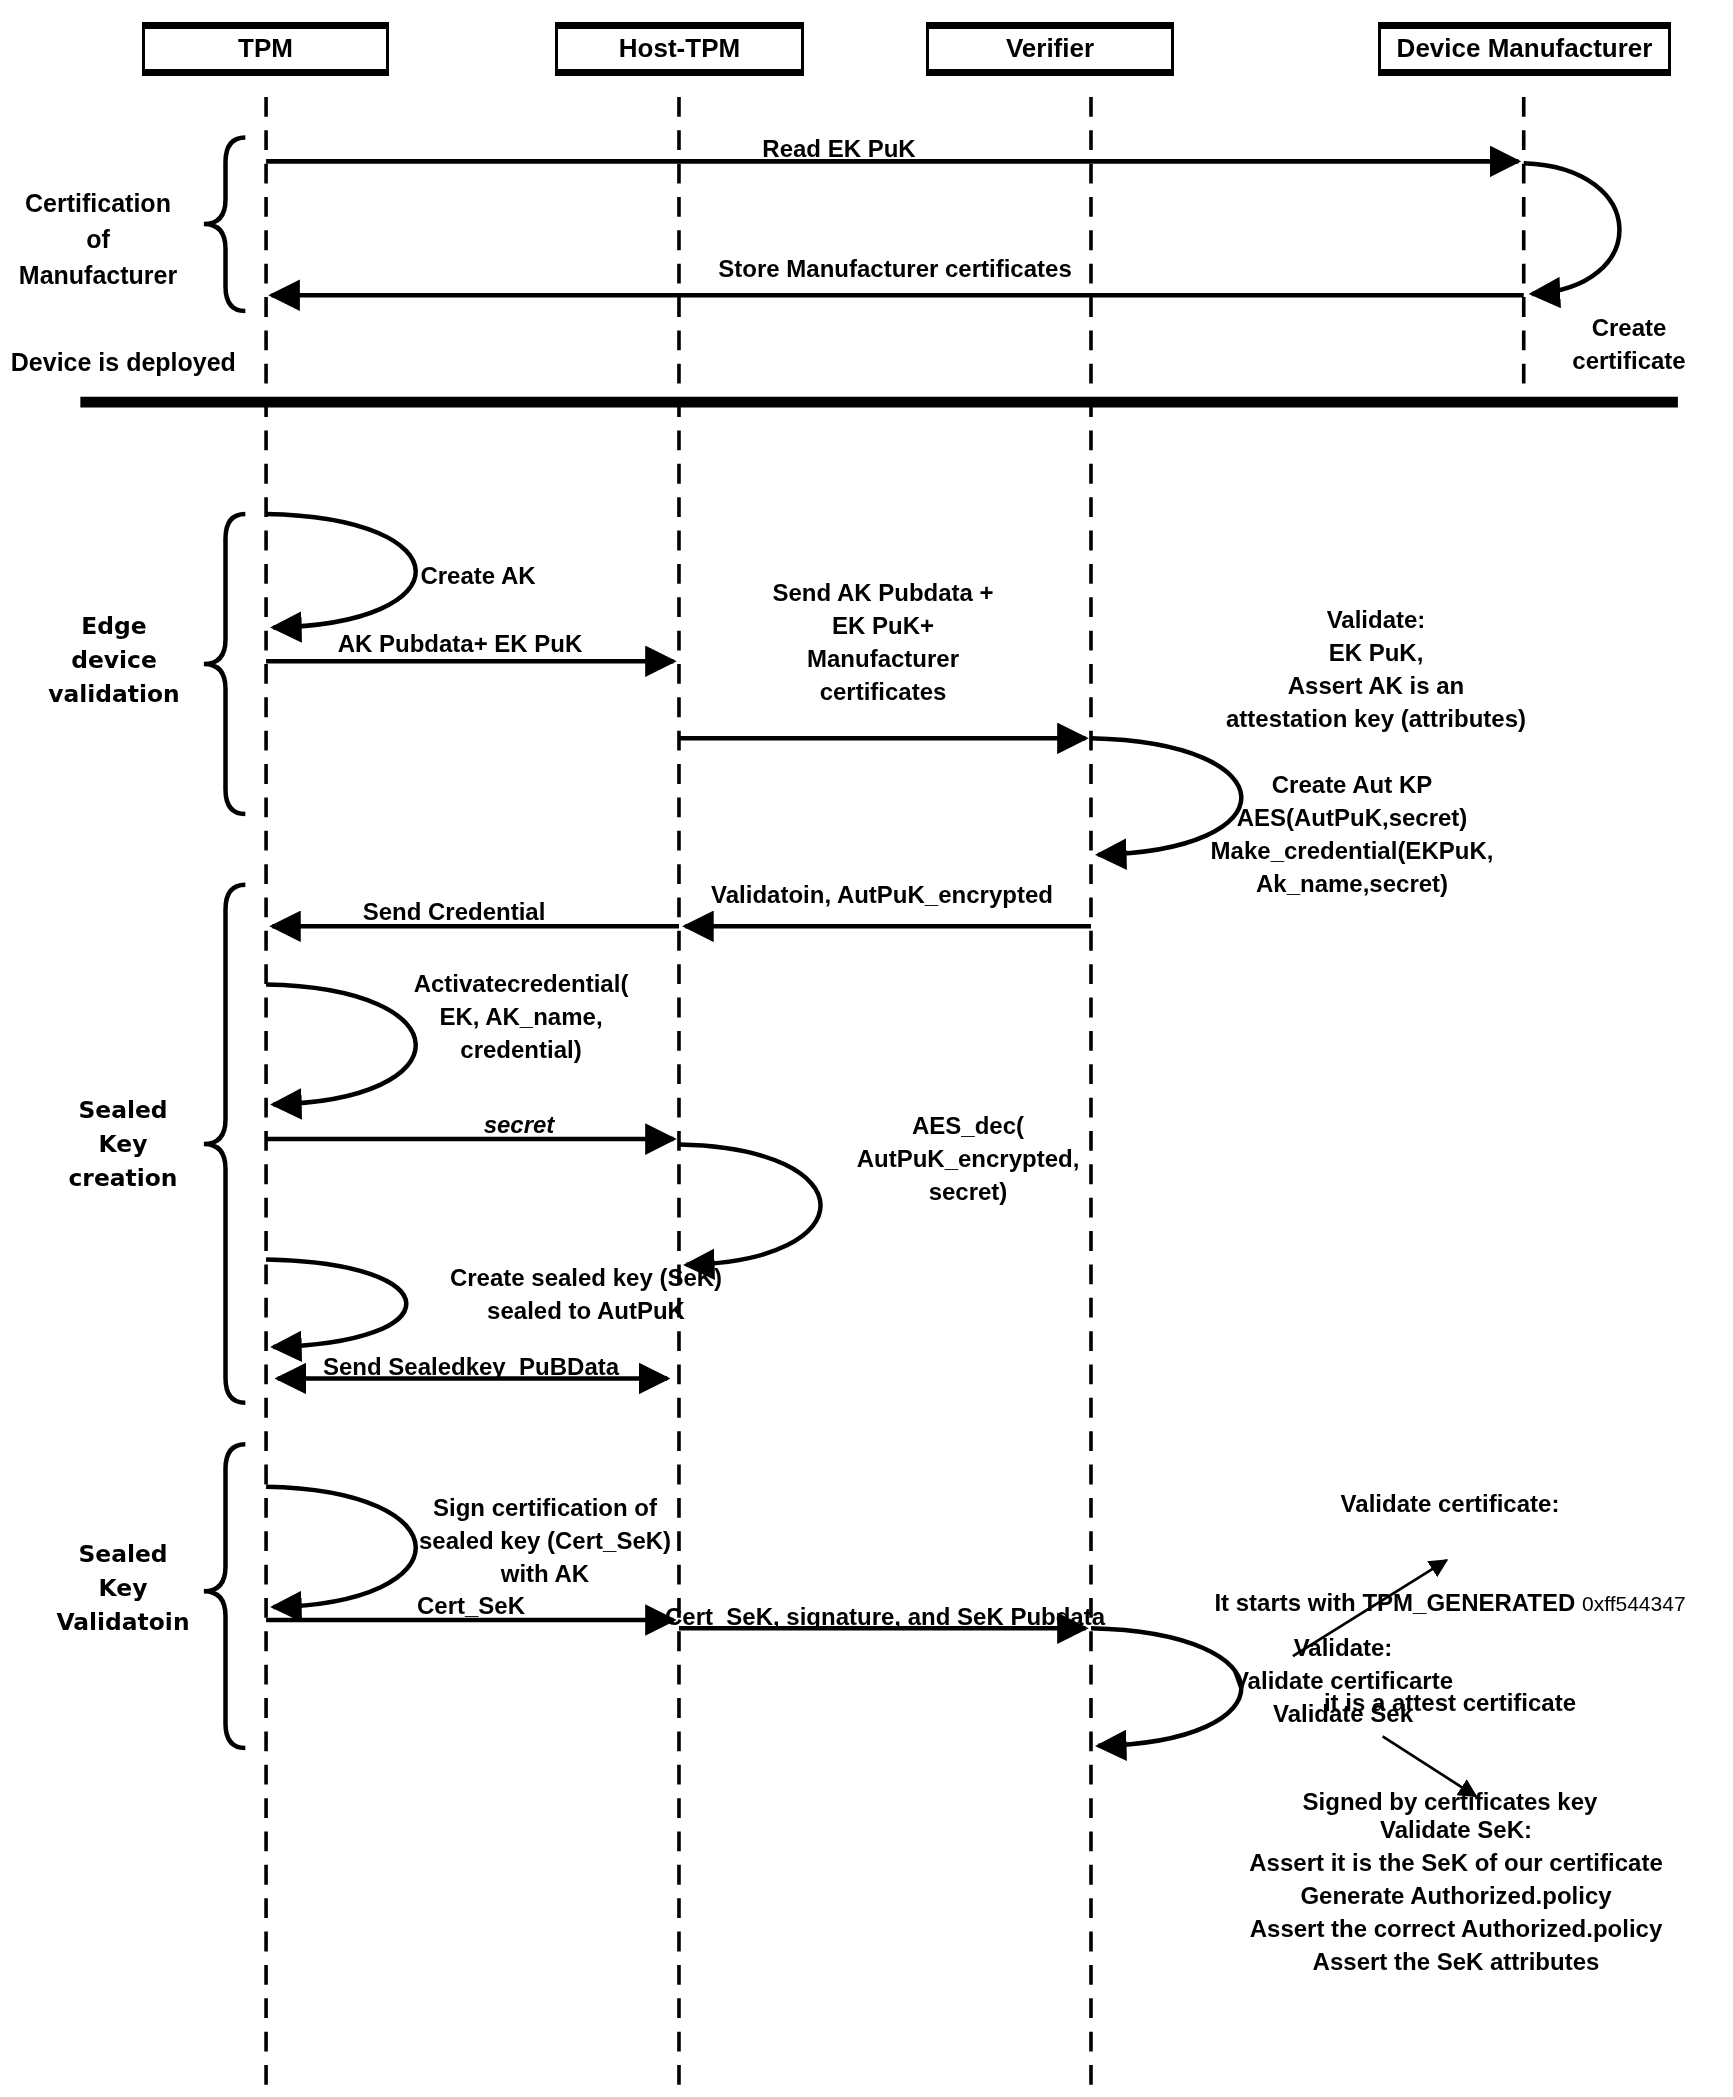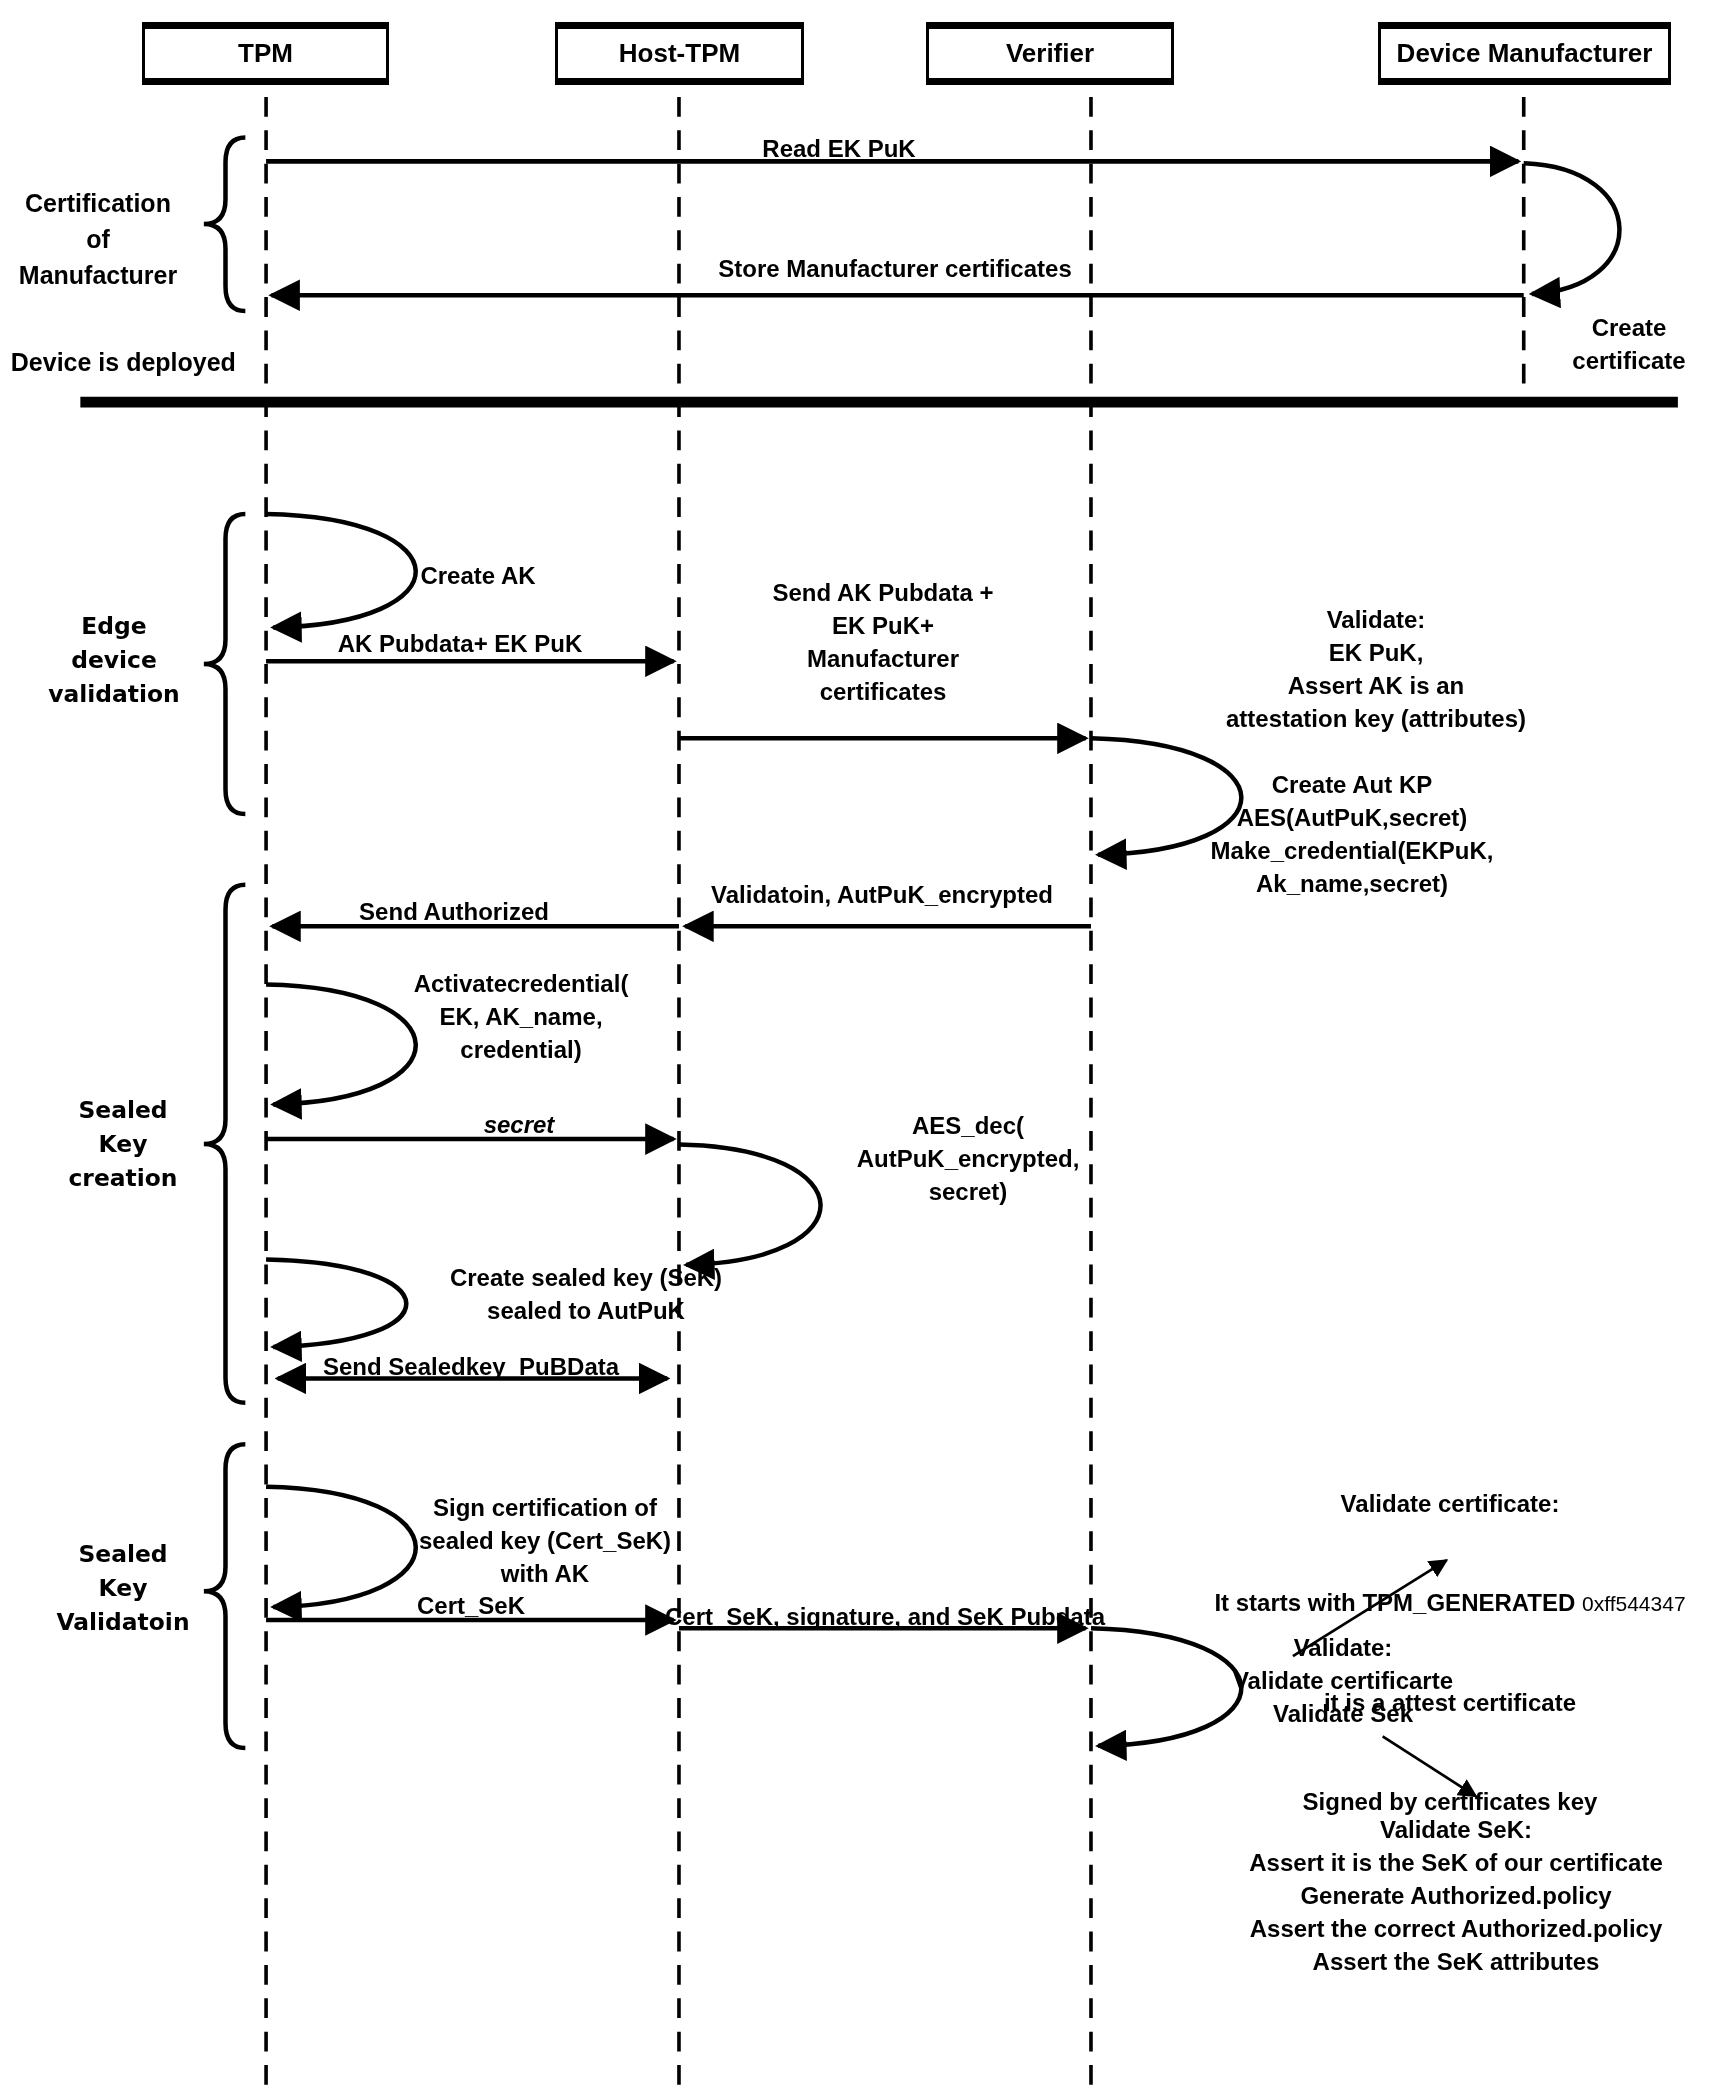--- a/index.html
+++ b/index.html
@@ -1,19 +1,19 @@
 <!DOCTYPE html>
 <html style="font-size:7.2px"><head>
 <meta charset="utf-8">
 <style>
   html,body{margin:0;padding:0;background:#fff;}
   body{width:1733px;height:2097px;position:relative;font-family:"Liberation Sans",sans-serif;color:#000;}
   #stage{position:absolute;left:0;top:0;width:1733px;height:2097px;}
   svg.layer{position:absolute;left:0;top:0;width:1733px;height:2097px;}
-  .actor{position:absolute;top:21.6px;height:63px;border:3.2px solid #000;border-top-width:7.7px;border-bottom-width:7.7px;
+  .actor{position:absolute;top:21.6px;height:54px;border:3.2px solid #000;border-top-width:7.7px;border-bottom-width:7.7px;
          display:flex;align-items:center;justify-content:center;font-size:26px;font-weight:bold;background:#fff;box-sizing:border-box;}
   .lbl{position:absolute;font-size:24px;font-weight:bold;line-height:33px;white-space:pre;text-align:center;transform:translateX(-50%);}
   .lbl.left{transform:none;text-align:left;}
   .section-lbl{position:absolute;font-family:"DejaVu Sans","Liberation Sans",sans-serif;font-size:23.4px;font-weight:bold;
                line-height:34px;white-space:pre;text-align:center;transform:translateX(-50%);}
   .legend{position:absolute;font-size:26px;font-weight:normal;line-height:36px;white-space:pre;text-align:left;}
   .note-center{position:absolute;font-size:24px;font-weight:bold;line-height:33px;text-align:center;transform:translateX(-50%);white-space:pre;}
   .small-code{font-size:21px;font-weight:normal;}
 </style>
 </head>
@@ -107,21 +107,21 @@
   <div class="note-center" style="left:1376px;top:603px;">Validate:
 EK PuK,
 Assert AK is an
 attestation key (attributes)</div>
   <div class="note-center" style="left:1352px;top:768px;">Create Aut KP
 AES(AutPuK,secret)
 Make_credential(EKPuK,
 Ak_name,secret)</div>
 
   <div class="lbl" style="left:882px;top:878px;">Validatoin, AutPuK_encrypted</div>
-  <div class="lbl" style="left:454px;top:895px;">Send Authorized</div>
+  <div class="lbl" style="left:454px;top:895px;">Send Credential</div>
   <div class="lbl" style="left:521px;top:967px;">Activatecredential(
 EK, AK_name,
 credential)</div>
   <div class="lbl" style="left:519px;top:1108px;font-style:italic;">secret</div>
   <div class="lbl" style="left:968px;top:1109px;">AES_dec(
 AutPuK_encrypted,
 secret)</div>
   <div class="lbl" style="left:572px;top:1261px;margin-left:14px;">Create sealed key (SeK)
 sealed to AutPuK</div>
   <div class="lbl" style="left:471px;top:1350px;">Send Sealedkey_PuBData</div>

